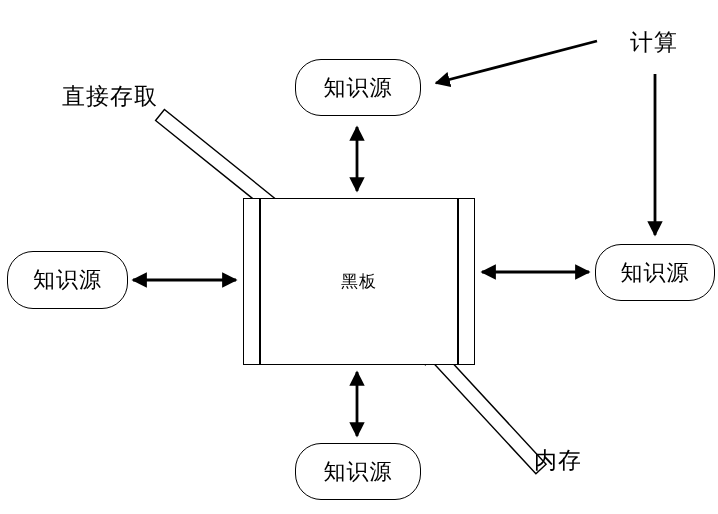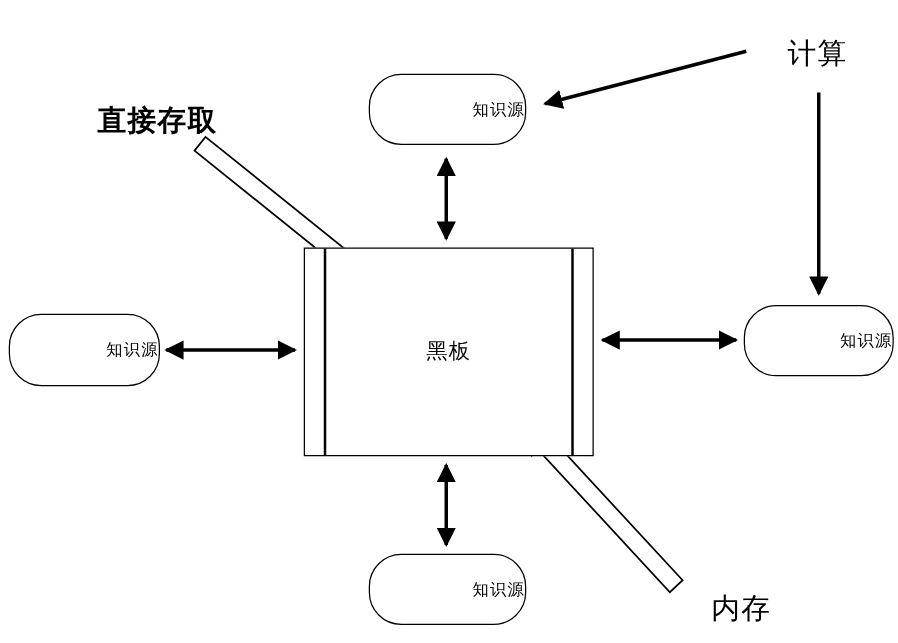--- a/index.html
+++ b/index.html
@@ -11,22 +11,22 @@
     color:#000;
     overflow:hidden;
   }
   #arrow-layer{position:absolute;left:0;top:0;width:718px;height:514px;}
   .ks-node{
     position:absolute;
     box-sizing:border-box;
     border:1.4px solid #000;
     border-radius:26px;
     background:#fff;
-    display:flex;align-items:center;justify-content:flex-end;
-    font-size:13px;
+    display:flex;align-items:center;justify-content:center;
+    font-size:22px;
     letter-spacing:1px;
   }
   .blackboard{
     position:absolute;
     left:243px;top:198px;width:232px;height:167px;
     box-sizing:border-box;
     border:1.6px solid #000;
     background:#fff;
     display:flex;flex-direction:column;align-items:center;justify-content:center;
     font-size:17px;line-height:1.8;
@@ -82,16 +82,16 @@
     <span>知识源</span>
   </div>
   <div class="ks-node" style="left:595px;top:244px;width:120px;height:57px;">
     <span>知识源</span>
   </div>
   <div class="ks-node" style="left:295px;top:443px;width:126px;height:57px;">
     <span>知识源</span>
   </div>
 
   <div class="free-label" style="left:630px;top:27px;">计算</div>
-  <div class="free-label" style="left:78px;top:81px;font-weight:bold;">直接存取</div>
-  <div class="free-label" style="left:569px;top:445px;margin-top:26px;">内存</div>
+  <div class="free-label" style="left:62px;top:81px;">直接存取</div>
+  <div class="free-label" style="left:534px;top:445px;">内存</div>
 
 </div>
 
 </body></html>

